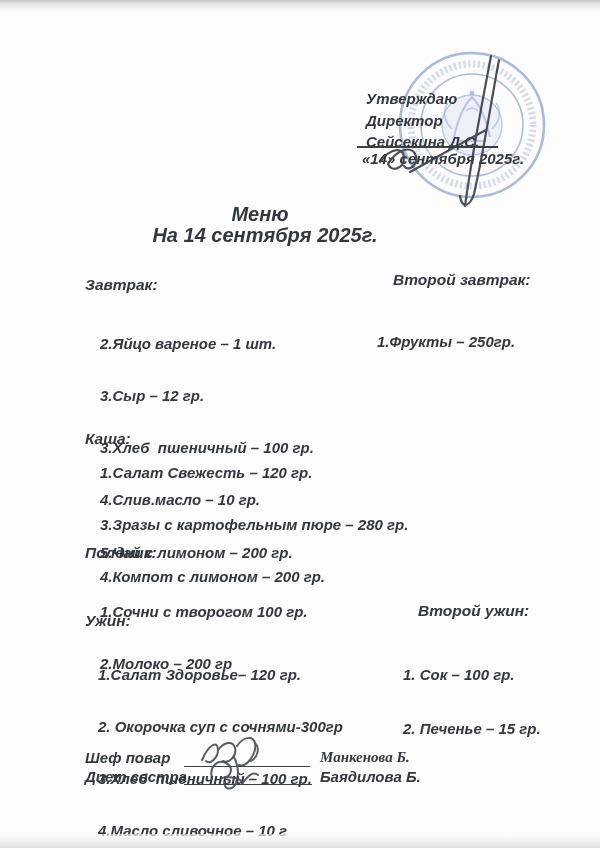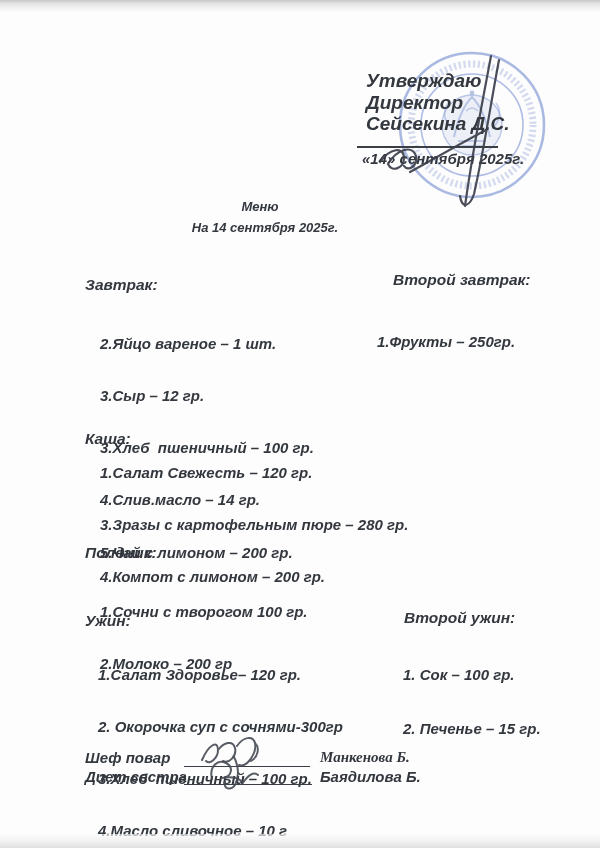--- a/index.html
+++ b/index.html
@@ -16,28 +16,28 @@
   }
   .scan-edge-bottom{
     position:absolute;bottom:0;left:0;width:600px;height:14px;
     background:linear-gradient(0deg,#cfcfcf 0%,#e9e9e9 45%,#fdfdfd 100%);
     opacity:.65;
   }
   .abs{position:absolute;}
   .txt{font-size:15px;line-height:17.4px;white-space:pre-wrap;}
   .heading{font-size:15.5px;}
   
-  .approval{left:366px;top:70px;z-index:3;font-size:19px;line-height:21.5px;}
+  .approval{left:366px;top:88px;z-index:3;font-size:15px;line-height:21.5px;}
   .approval-underline{left:357px;top:146px;width:141px;border-top:2px solid #3a3e45;z-index:3;}
   .approval-date{left:362px;top:150px;z-index:3;font-size:15px;}
   
   .stamp{left:396px;top:49px;z-index:1;}
   .pen-signature{left:358px;top:46px;z-index:4;}
   
-  .title-block{left:0;top:196px;width:520px;text-align:center;z-index:2;font-size:13px;line-height:21px;}
+  .title-block{left:0;top:204px;width:520px;text-align:center;z-index:2;font-size:20px;line-height:21px;}
   .title-sub{padding-left:10px;text-align:center;}
   
   .items div{white-space:pre-wrap;}
   
   .sig-line{border-top:1.6px solid #3a3e45;}
   .scribble{z-index:3;}
 </style>
 </head>
 <body>
 
@@ -80,21 +80,21 @@
   <div class="abs title-block">
     <div>Меню</div>
     <div class="title-sub">На 14 сентября 2025г.</div>
   </div>
 
   <div class="abs heading" style="left:85px;top:276px;">Завтрак:</div>
   <div class="abs txt items" style="left:100px;top:300px;">
     <div>2.Яйцо вареное – 1 шт.</div>
     <div>3.Сыр – 12 гр.</div>
     <div>3.Хлеб  пшеничный – 100 гр.</div>
-    <div>4.Слив.масло – 14 гр.</div>
+    <div>4.Слив.масло – 10 гр.</div>
     <div>5.Чай с лимоном – 200 гр.</div>
   </div>
 
   <div class="abs heading" style="left:393px;top:271px;">Второй завтрак:</div>
   <div class="abs txt items" style="left:377px;top:298px;">
     <div>1.Фрукты – 250гр.</div>
   </div>
 
   <div class="abs heading" style="left:85px;top:430px;">Каша:</div>
   <div class="abs txt items" style="left:100px;top:429px;">
@@ -111,21 +111,21 @@
 
   <div class="abs heading" style="left:85px;top:612px;">Ужин:</div>
   <div class="abs txt items" style="left:98px;top:631px;">
     <div>1.Салат Здоровье– 120 гр.</div>
     <div>2. Окорочка суп с сочнями-300гр</div>
     <div>3.Хлеб  пшеничный – 100 гр.</div>
     <div>4.Масло сливочное – 10 г</div>
     
   </div>
 
-  <div class="abs heading" style="left:404px;top:602px;margin-top:7px;">Второй ужин:</div>
+  <div class="abs heading" style="left:418px;top:602px;">Второй ужин:</div>
   <div class="abs txt items" style="left:403px;top:630px;line-height:18px;">
     <div>1. Сок – 100 гр.</div>
     <div>2. Печенье – 15 гр.</div>
   </div>
 
   <div class="abs txt" style="left:85px;top:749px;">Шеф повар</div>
   <div class="abs sig-line" style="left:184px;top:766px;width:126px;"></div>
   <svg class="abs scribble" style="left:196px;top:734px;" width="92" height="36" viewBox="0 0 92 36">
     <g stroke="#474b54" fill="none" stroke-width="2" stroke-linecap="round" opacity="0.9">
       <path d="M6,26 C13,10 22,6 22,16 C22,24 14,31 10,27"></path>

